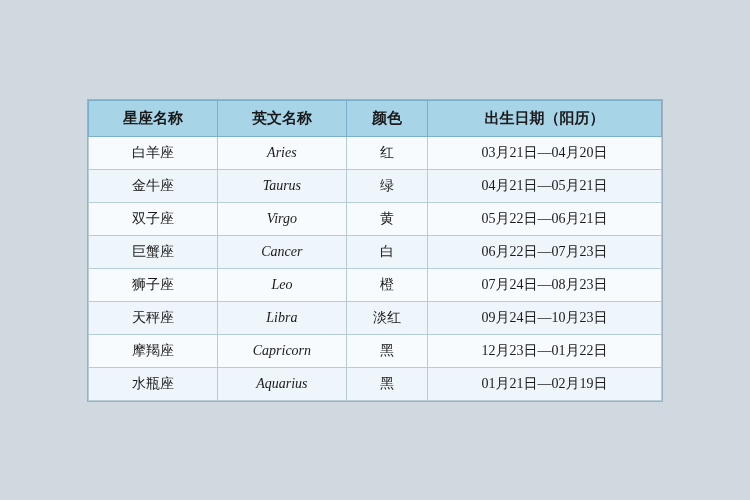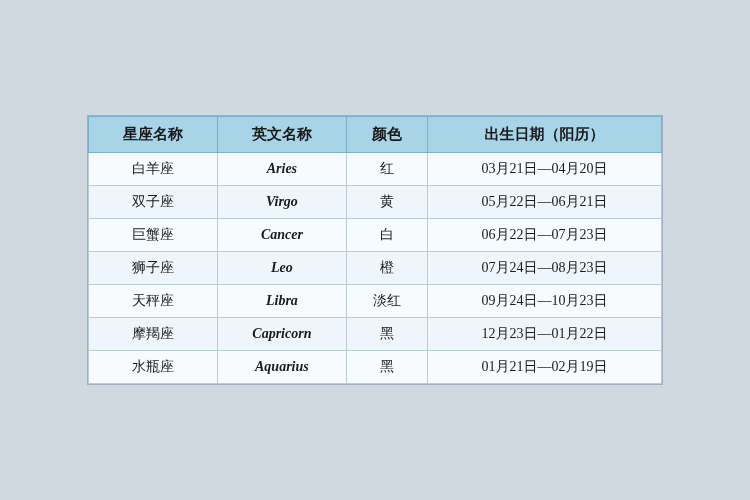--- a/index.html
+++ b/index.html
@@ -55,21 +55,20 @@
       border: 1px solid #b8ccd8;
       text-align: center;
     }
 
     tbody tr td:first-child {
       font-size: 14px;
     }
 
     tbody tr td:nth-child(2) {
       font-style: italic;
-      font-weight: bold;
     }
   </style>
 </head>
 <body>
 
 <div class="table-container">
   <table>
     <thead>
       <tr>
         <th>星座名称</th>
@@ -77,20 +76,26 @@
         <th>颜色</th>
         <th>出生日期（阳历）</th>
       </tr>
     </thead>
     <tbody id="table-body">
     <tr>
           <td>白羊座</td>
           <td>Aries</td>
           <td>红</td>
           <td>03月21日—04月20日</td>
+        </tr>
+        <tr>
+          <td>金牛座</td>
+          <td>Taurus</td>
+          <td>绿</td>
+          <td>04月21日—05月21日</td>
         </tr>
         <tr>
           <td>双子座</td>
           <td>Virgo</td>
           <td>黄</td>
           <td>05月22日—06月21日</td>
         </tr>
         <tr>
           <td>巨蟹座</td>
           <td>Cancer</td>

